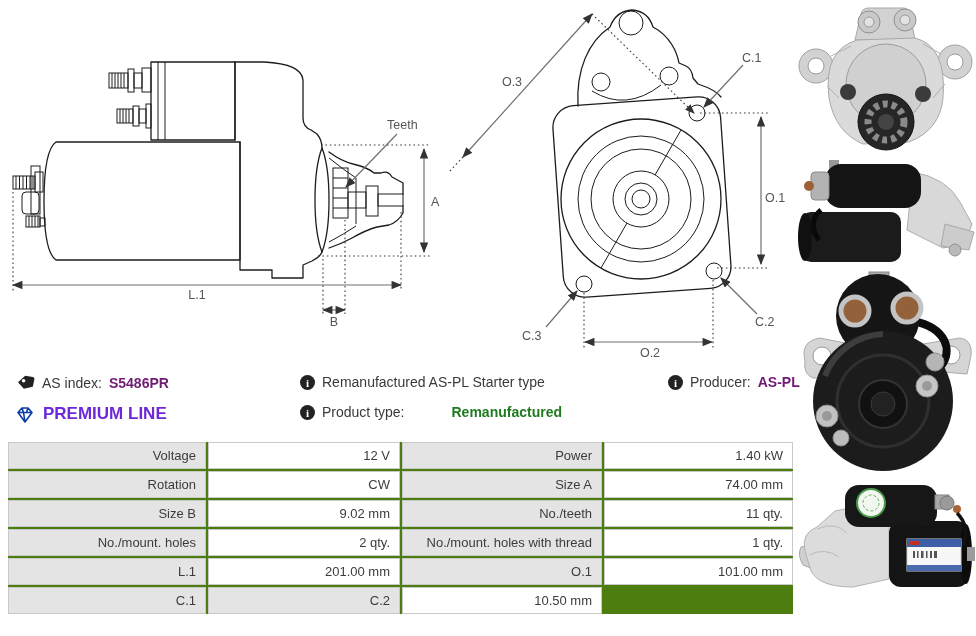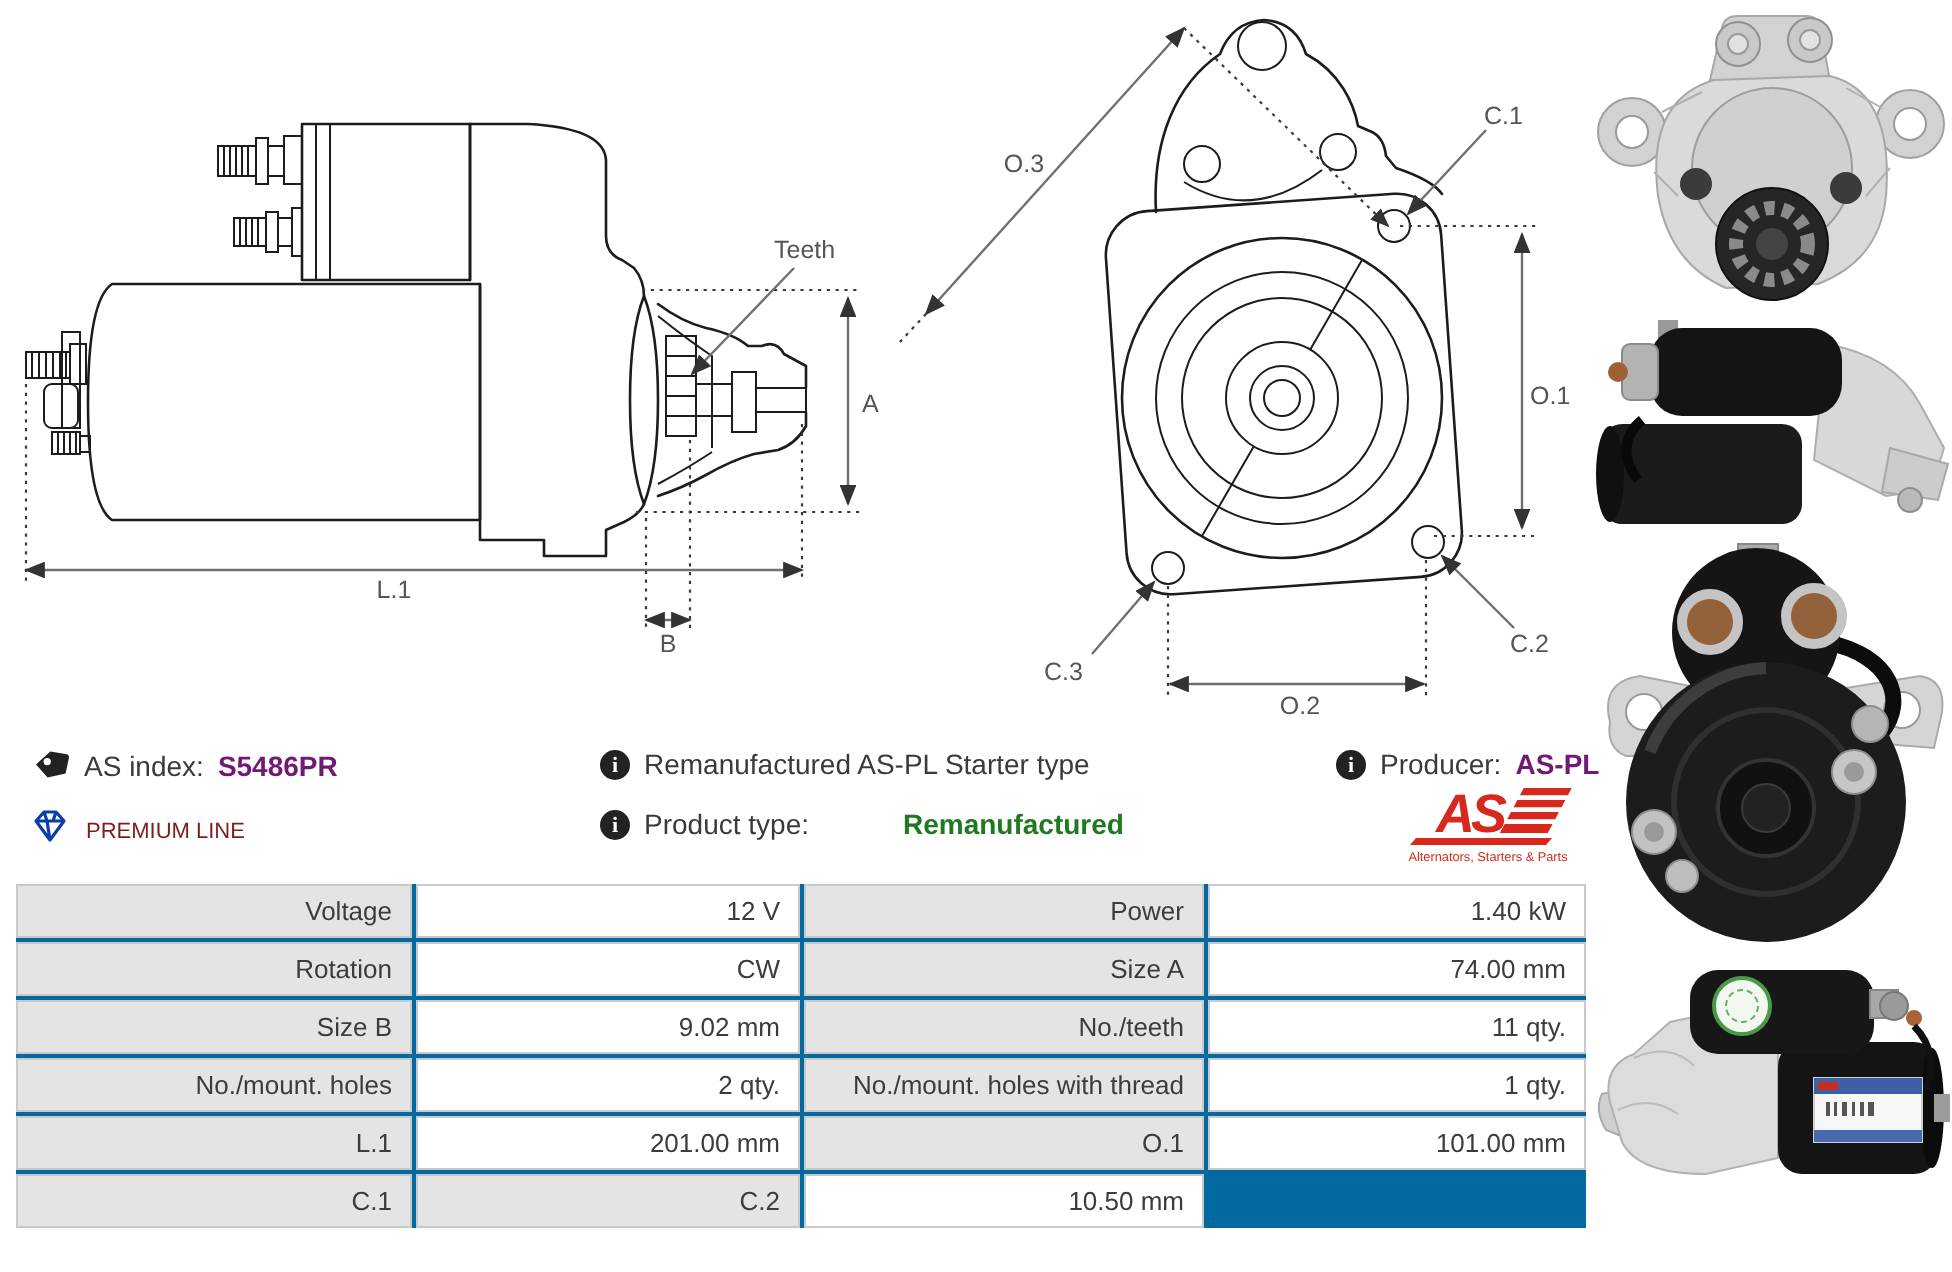--- a/index.html
+++ b/index.html
@@ -19,26 +19,26 @@
   .photos{position:absolute;left:795px;top:0;width:181px;height:636px;}
   .photo{position:absolute;left:0;width:181px;}
 
   
   .info-item{position:absolute;display:flex;align-items:flex-end;gap:7px;
              font-size:14px;color:#3a3a3a;white-space:nowrap;}
   .info-item b{color:#701a75;}
   .info-ic{width:15px;height:15px;border-radius:50%;background:#222;color:#fff;
            display:inline-flex;align-items:center;justify-content:center;
            font:bold 11px "Liberation Serif",serif;flex:0 0 auto;}
-  .premium{color:#7f1d1d;font-weight:normal;font-size:11px;}
+  .premium{color:#6d28d9;font-weight:bold;font-size:17px;}
   .logo-wrap{position:absolute;left:694px;top:390px;}
 
   
   .spec-table{position:absolute;left:8px;top:442px;display:grid;
-              grid-template-columns:198px 192px 200px 189px;gap:2px;background:#0369a1;}
+              grid-template-columns:198px 192px 200px 189px;gap:2px;background:#4d7c0f;}
   .cell{box-sizing:border-box;border:1px solid #c9c9c9;min-height:26px;
         text-align:right;padding:3px 9px 2px 20px;line-height:20px;
         font-size:13px;color:#3c3c3c;}
   .lbl{background:#e4e4e4;}
   .val{background:#ffffff;}
 </style>
 </head>
 <body>
 
 <div class="page">
@@ -287,33 +287,20 @@
     </svg>
     <span class="premium">PREMIUM LINE</span>
   </div>
 
   <div class="info-item" style="left:300px;top:404px;">
     <span class="info-ic">i</span>
     <span>Product type:</span>
     <b style="color:#1f7a1f;padding-left:40px;">Remanufactured</b>
   </div>
 
-  <div class="logo-wrap">
-    <svg width="100" height="42" viewBox="0 0 100 42">
-      <text x="24" y="26" font-family="Liberation Sans, sans-serif" font-size="27" font-weight="bold" font-style="italic" fill="#d6281c" letter-spacing="-2">AS</text>
-      <g transform="skewX(-28)">
-        <rect x="70" y="4" width="24" height="3.6" fill="#d6281c"></rect>
-        <rect x="70" y="10" width="24" height="3.6" fill="#d6281c"></rect>
-        <rect x="70" y="16" width="24" height="3.6" fill="#d6281c"></rect>
-        <rect x="70" y="22" width="24" height="4.5" fill="#d6281c"></rect>
-      </g>
-      <path d="M14,29 L82,29 L79,32.5 L11,32.5 Z" fill="#d6281c"></path>
-      <text x="50" y="40.5" text-anchor="middle" font-family="Liberation Sans, sans-serif" font-size="6.4" fill="#d6281c">Alternators, Starters &amp; Parts</text>
-    </svg>
-  </div>
 
   <div class="spec-table">
       <div class="cell lbl">Voltage</div>
       <div class="cell val">12 V</div>
       <div class="cell lbl">Power</div>
       <div class="cell val">1.40 kW</div>
       <div class="cell lbl">Rotation</div>
       <div class="cell val">CW</div>
       <div class="cell lbl">Size A</div>
       <div class="cell val">74.00 mm</div>

